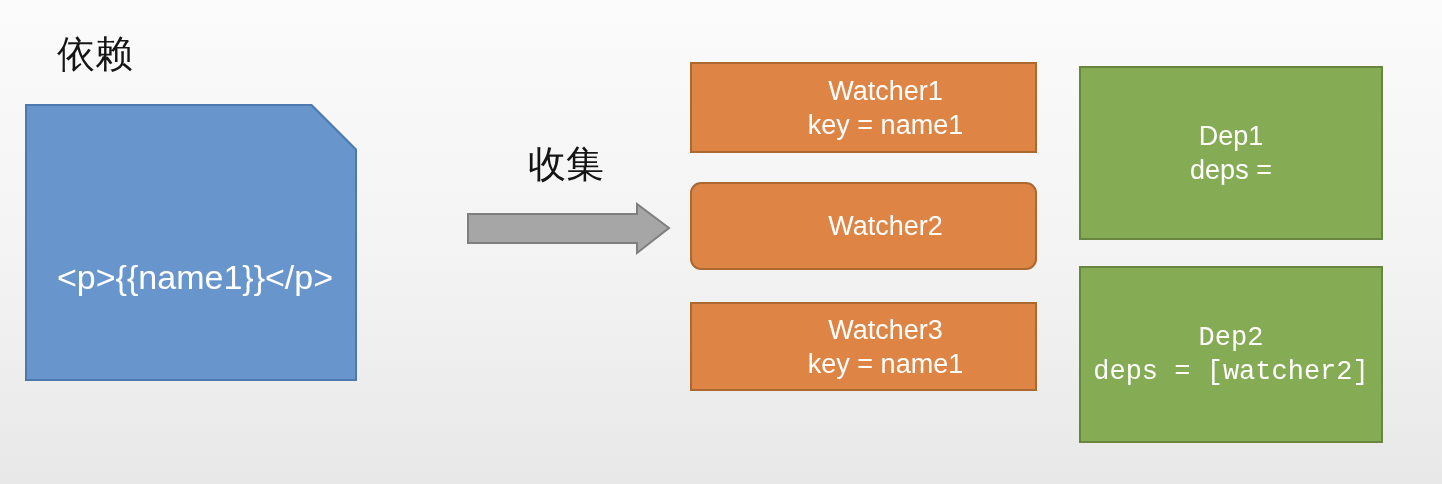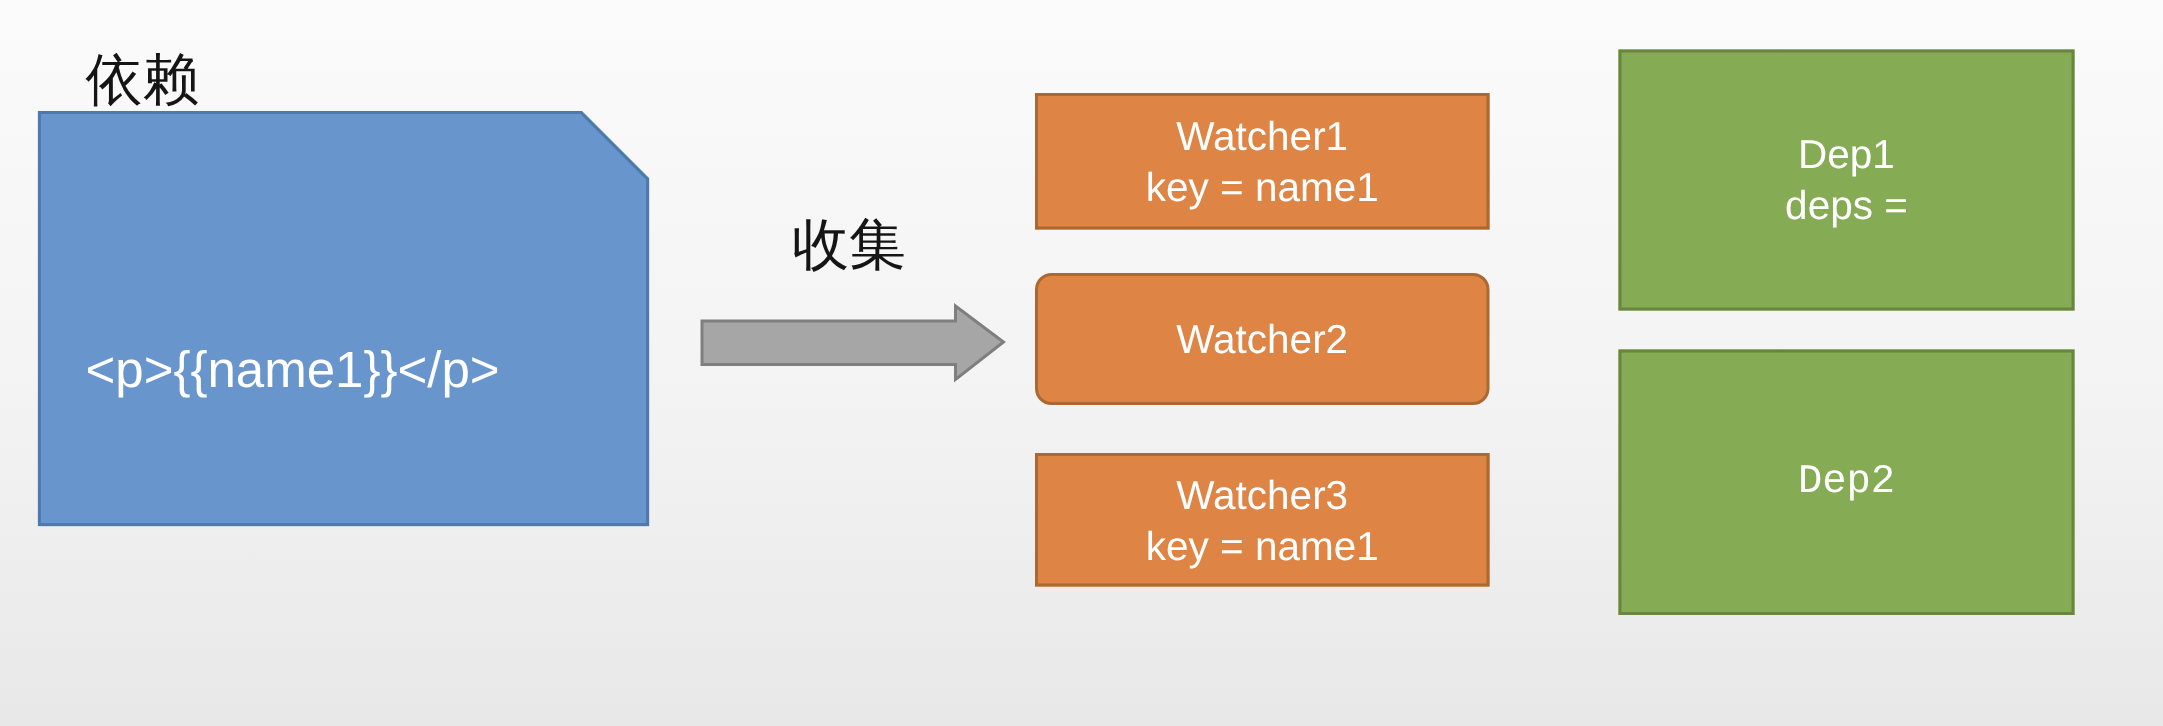--- a/index.html
+++ b/index.html
@@ -20,22 +20,22 @@
     line-height: 1.15;
     white-space: nowrap;
     font-family: Liberation Serif, serif;
   }
   .dep-label { left: 57px; top: 33px; }
   .collect-label { left: 528px; top: 143px; }
 
   
   .note-shape {
     position: absolute;
-    left: 25px; top: 74px;
-    width: 408px; height: 277px;
+    left: 25px; top: 104px;
+    width: 332px; height: 277px;
     background: #4d79ae; 
     clip-path: polygon(0 0, calc(100% - 45px) 0, 100% 45px, 100% 100%, 0 100%);
     box-shadow: 2px 2px 2px rgba(0,0,0,0.08);
   }
   .note-fill {
     position: absolute;
     left: 2px; top: 2px; right: 2px; bottom: 2px;
     background: #6896cc;
     clip-path: polygon(0 0, calc(100% - 44px) 0, 100% 44px, 100% 100%, 0 100%);
   }
@@ -63,40 +63,42 @@
     background: #de8546;
     border: 2px solid #ab6930;
     color: #ffffff;
     display: flex;
     flex-direction: column;
     justify-content: center;
     align-items: center;
     text-align: center;
     font-size: 27px;
     line-height: 34px;
+    padding-left: 44px;
   }
   .watcher-1 { top: 62px;  height: 87px; }
   .watcher-2 { top: 182px; height: 84px; border-radius: 11px; }
   .watcher-3 { top: 302px; height: 85px; }
 
   
   .dep-box {
     position: absolute;
     left: 1079px;
     width: 300px;
     background: #85ab55;
     border: 2px solid #68863d;
     color: #ffffff;
     display: flex;
     flex-direction: column;
     justify-content: center;
     align-items: center;
     text-align: center;
     font-size: 27px;
     line-height: 34px;
+    margin-top: 33px;
   }
   .dep-1 { top: 33px;  height: 170px; }
   .dep-2 { top: 233px; height: 173px; font-family: Liberation Mono, monospace; }
 </style>
 </head>
 <body>
 
 <div class="canvas">
 
   <div class="zh-label dep-label">依赖</div>
@@ -128,15 +130,16 @@
     <div>Watcher3</div>
     <div>key = name1</div>
   </div>
 
   <div class="dep-box dep-1">
     <div>Dep1</div>
     <div>deps =</div>
   </div>
   <div class="dep-box dep-2">
     <div>Dep2</div>
+    <div>deps = [watcher2]</div>
   </div>
 
 </div>
 
 </body></html>

